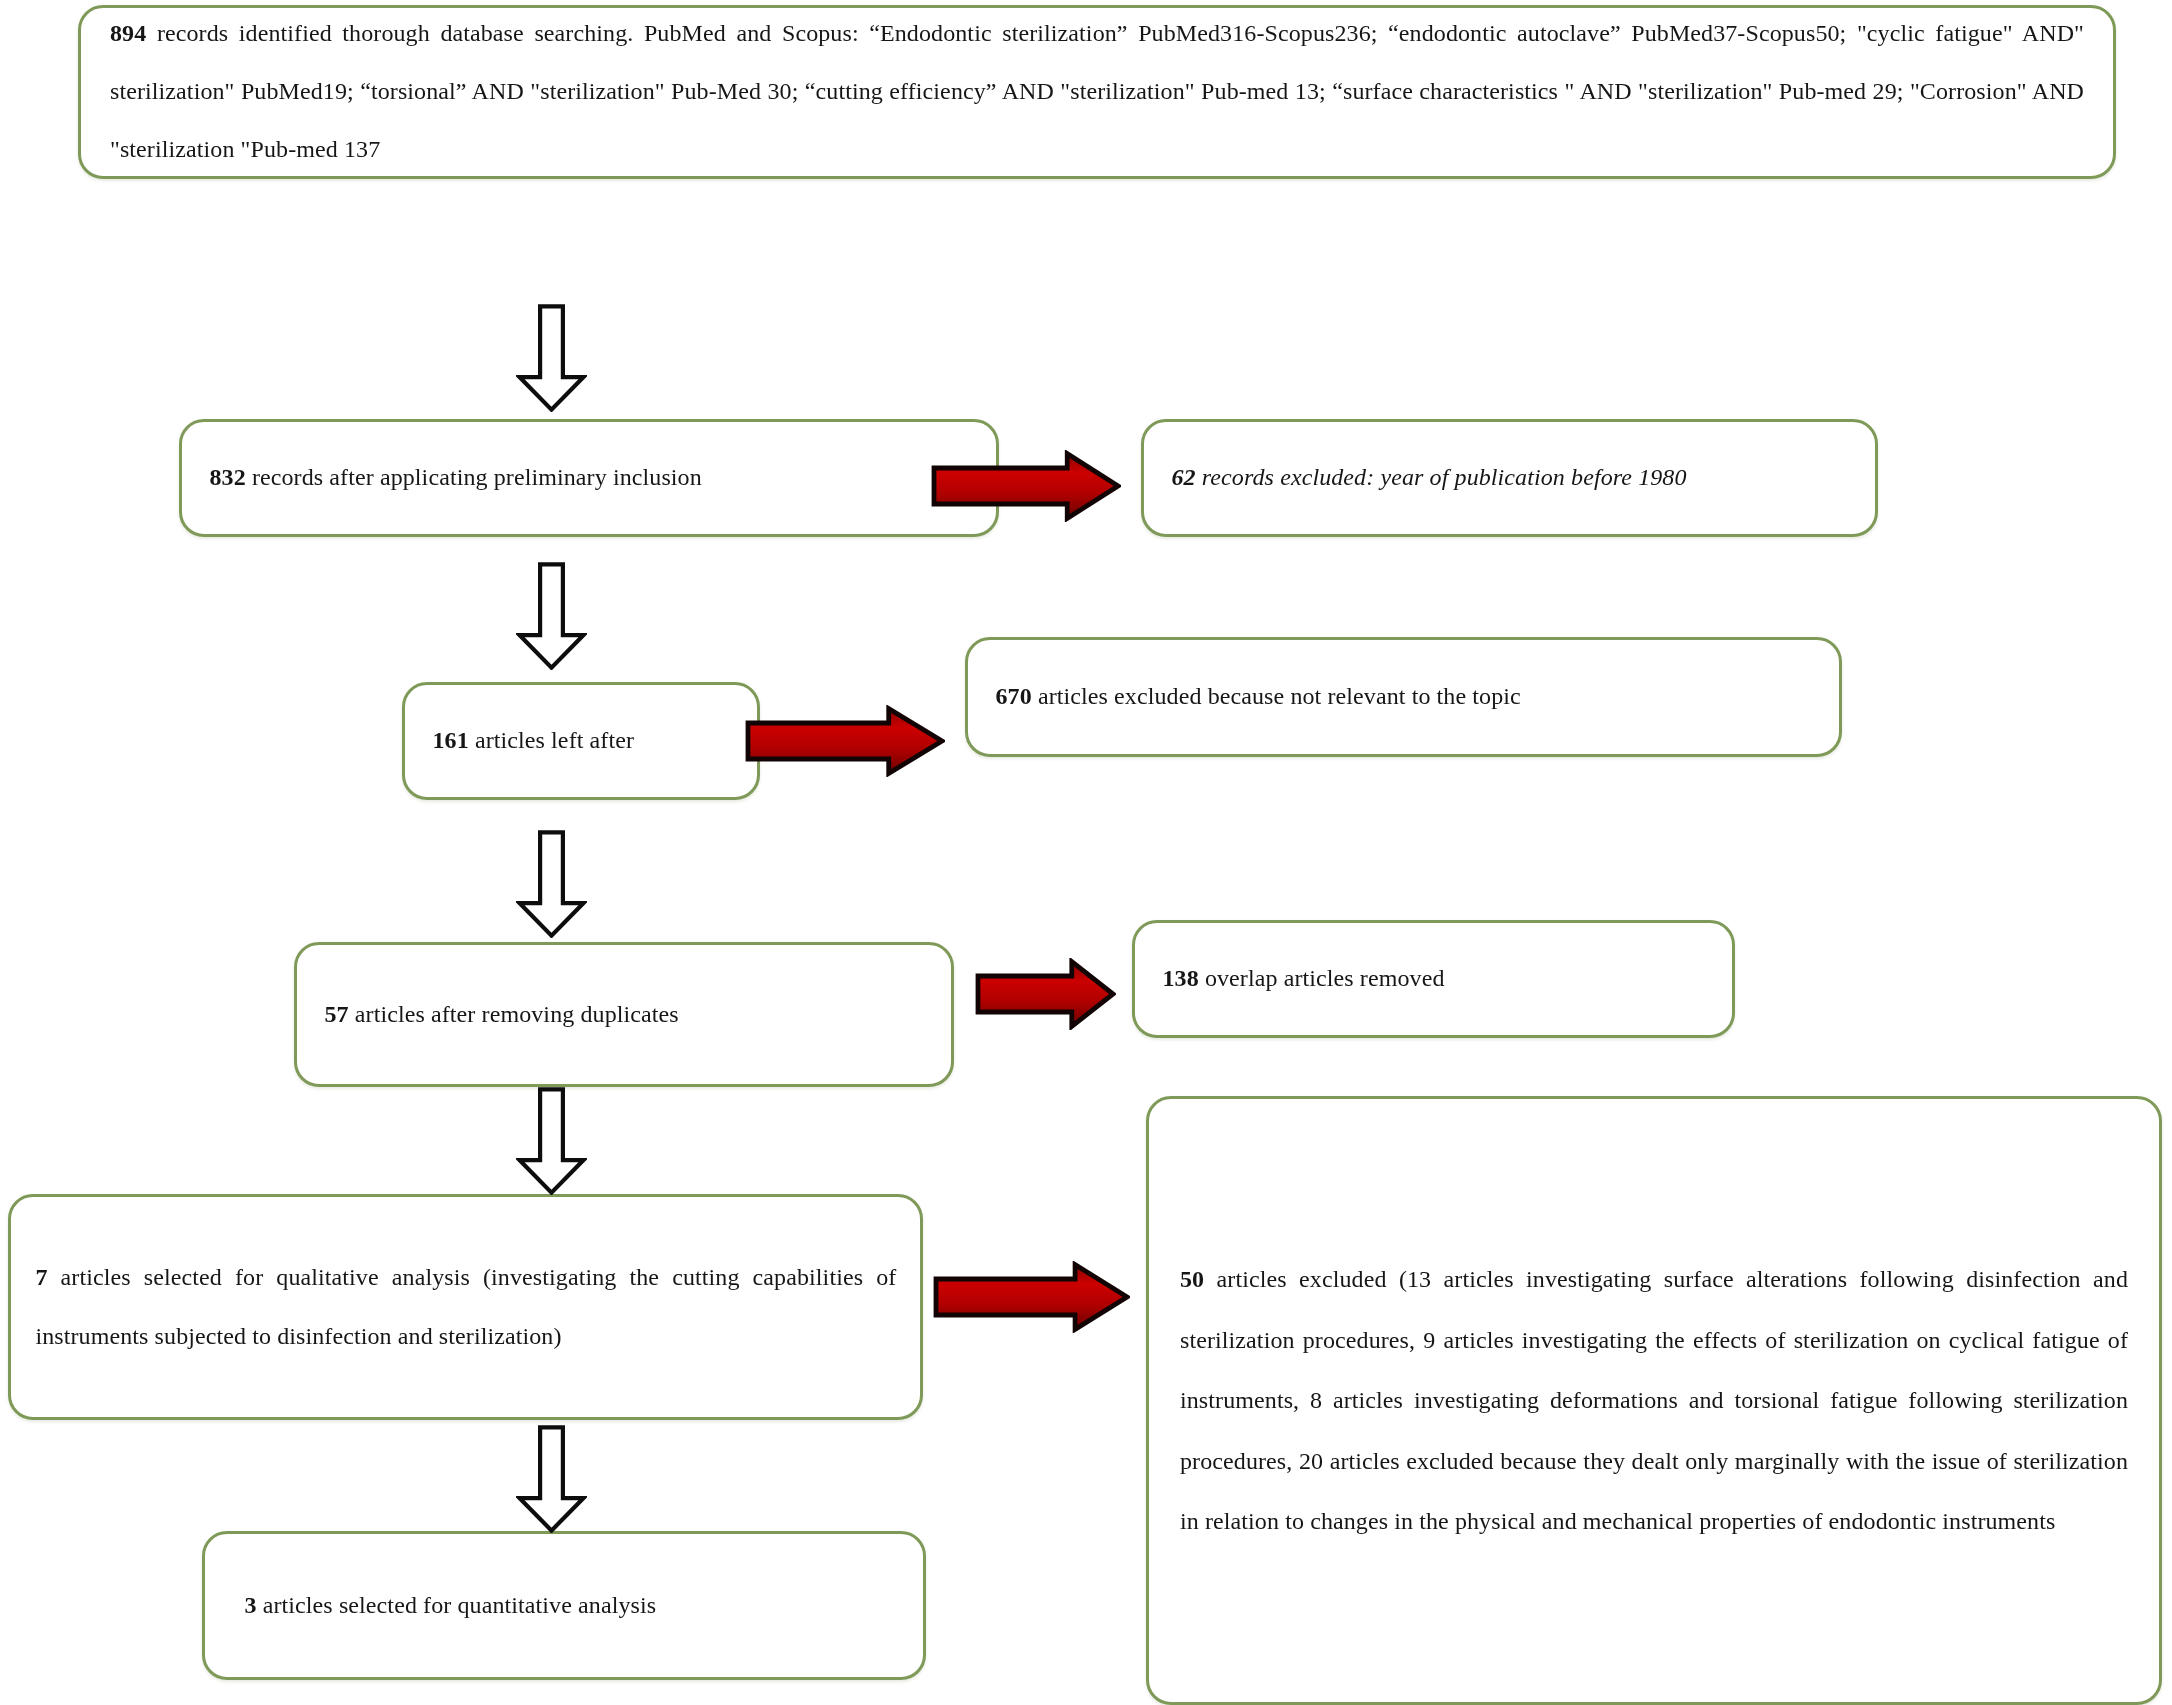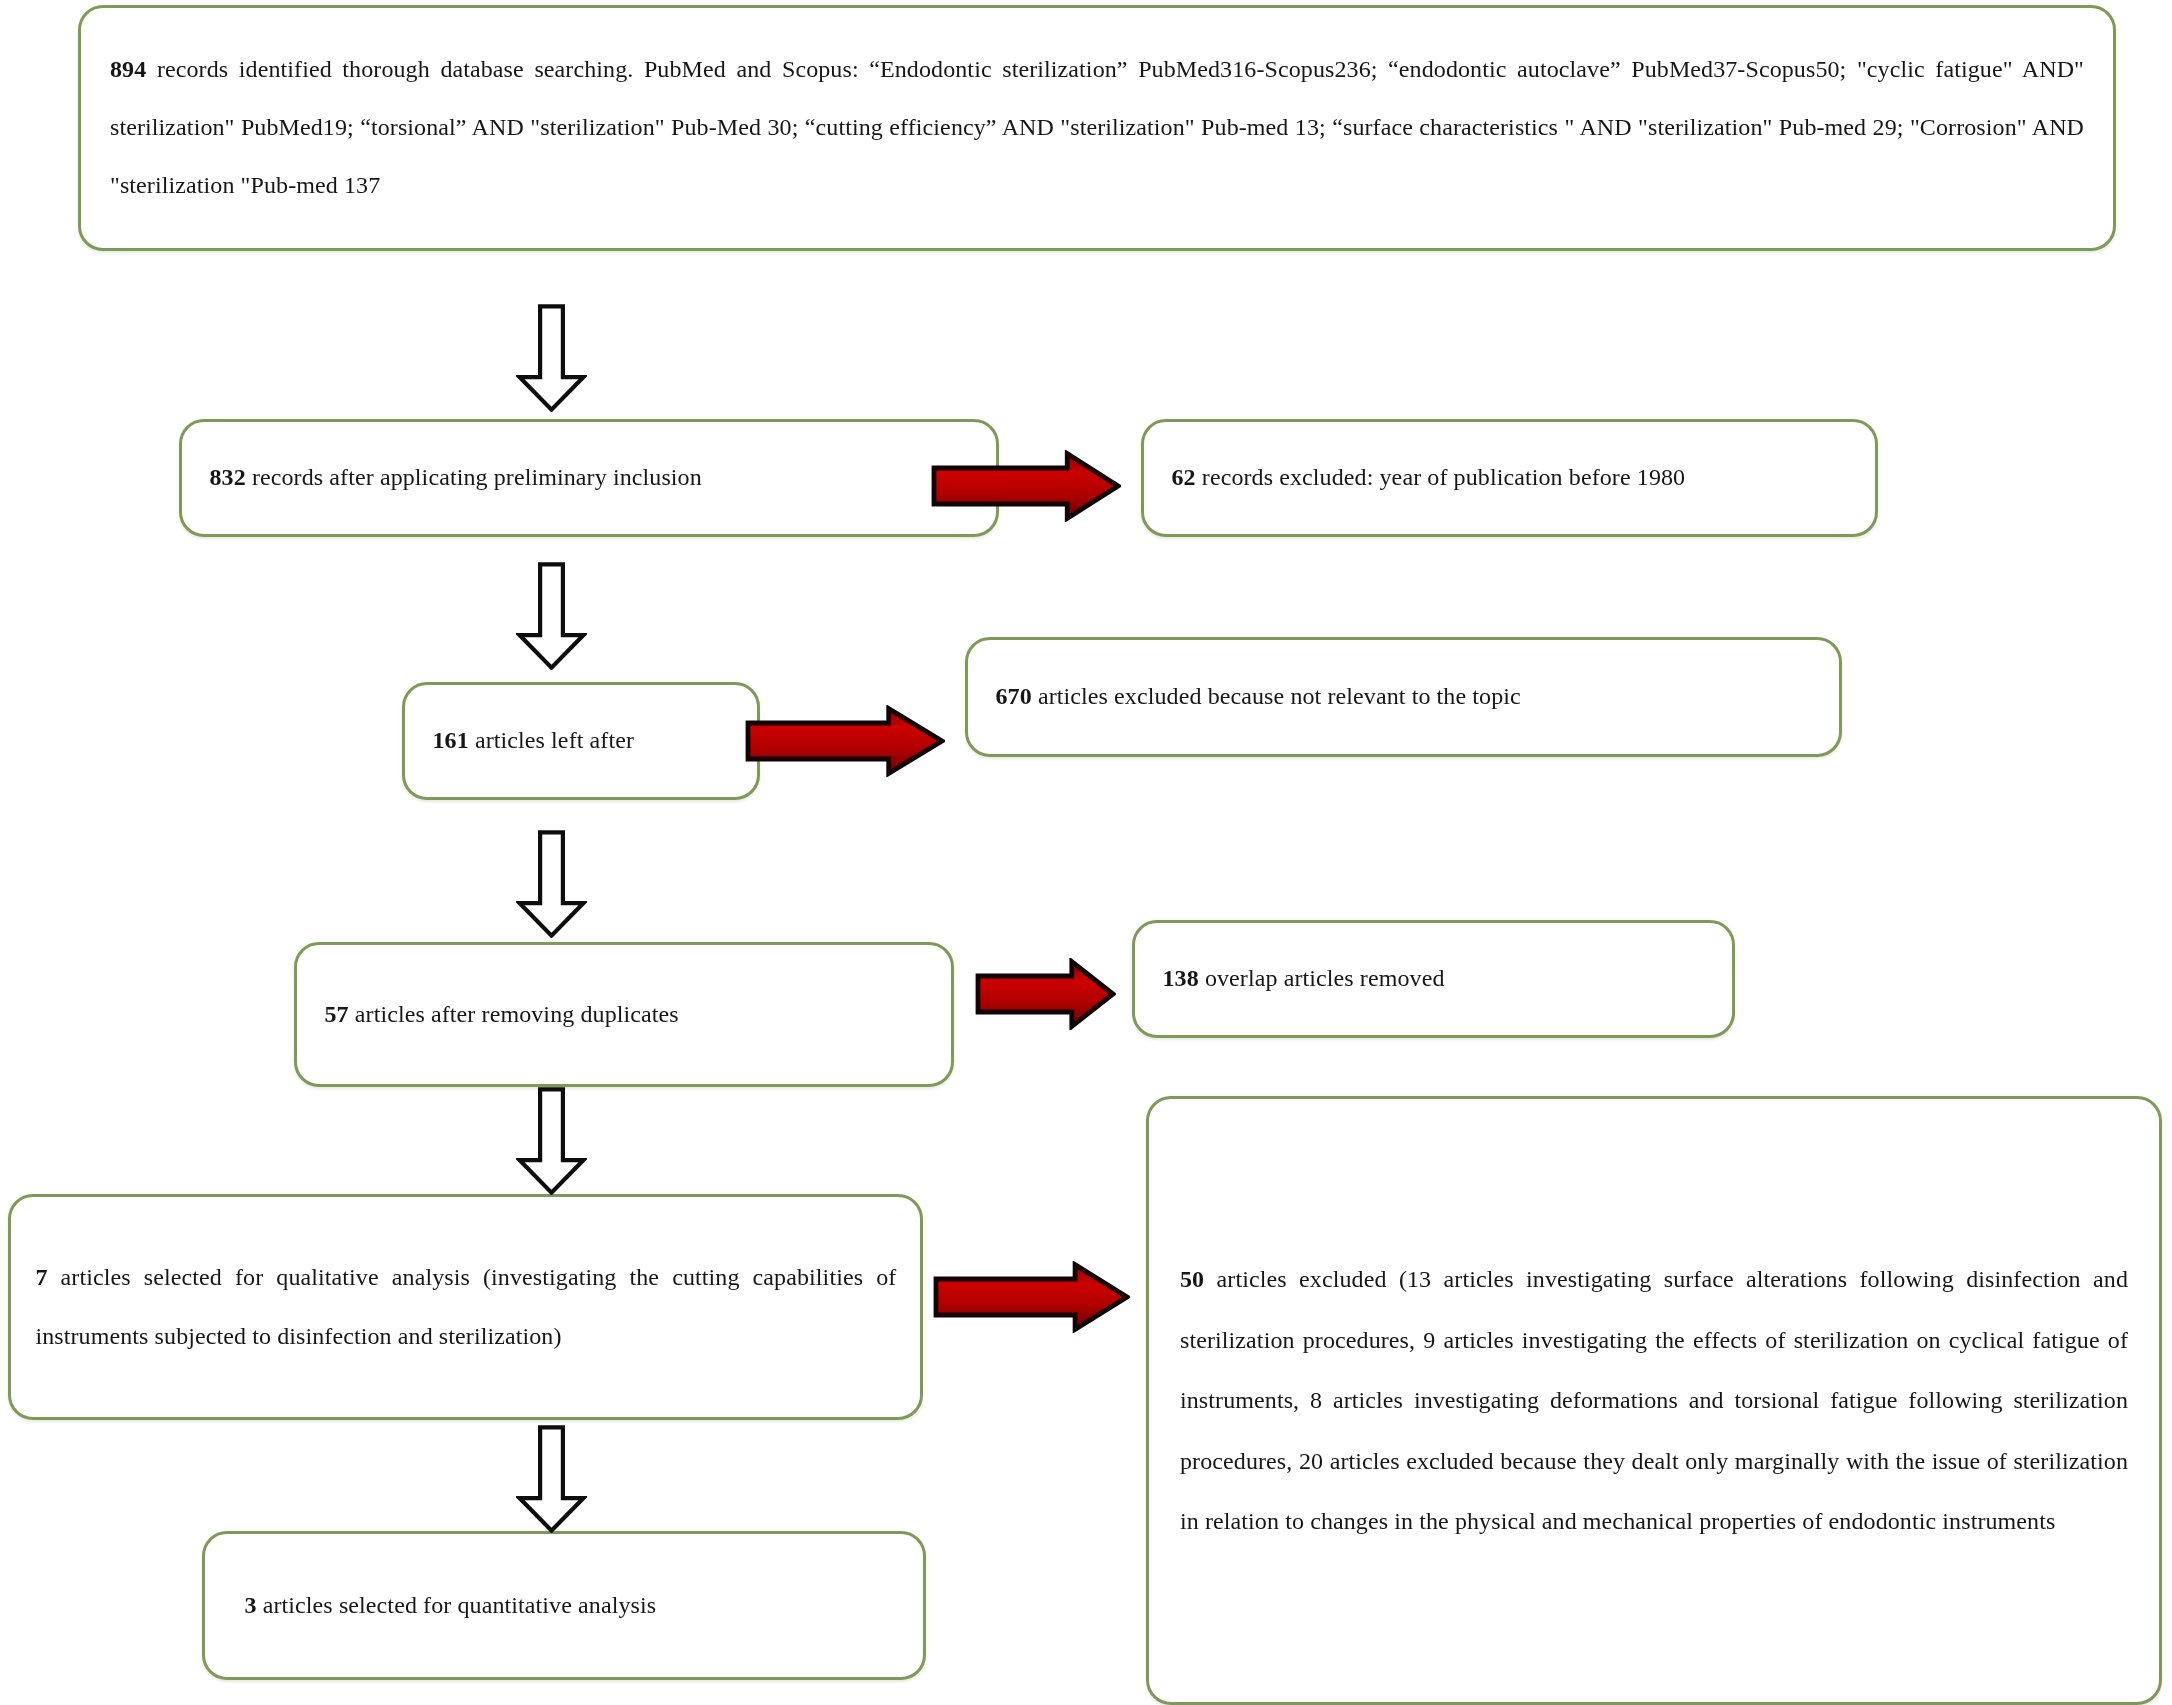--- a/index.html
+++ b/index.html
@@ -37,23 +37,23 @@
     letter-spacing: 0.1px;
     color: #161616;
   }
   .node .txt.nojust { text-align: left; }
   .node .txt b { font-weight: bold; }
 
   
   .node.single .txt { line-height: 1.3; }
 
   
-  #box-identified  { left: 78px;  top: 4.8px;    width: 2038px; height: 246px; }
+  #box-identified  { left: 78px;  top: 4.8px;    width: 2038px; height: 174px; }
   #box-832         { left: 179px;  top: 419px;  width: 820px; height: 118px; }
-  #box-62          { left: 1141px; top: 419px;  width: 737px; height: 118px; }
+  #box-62          { left: 1141px; top: 419px;  width: 737px; height: 118px; font-style: italic; }
   #box-161         { left: 402px;  top: 682px; width: 358px;  height: 118px; }
   #box-670         { left: 965px; top: 637px; width: 877px; height: 120px; }
   #box-57          { left: 294px;  top: 942px; width: 660px; height: 145px; }
   #box-105         { left: 1132px; top: 920px; width: 603px; height: 118px; }
   #box-7           { left: 8.4px;   top: 1194px; width: 915px; height: 226px; }
   #box-50          { left: 1146px; top: 1096px; width: 1016px; height: 609px; }
   #box-3           { left: 202px;  top: 1531px; width: 724px; height: 149px; padding-left: 12px; }
 
   
   #box-identified .txt { line-height: 2.4; padding: 0 29px; }

